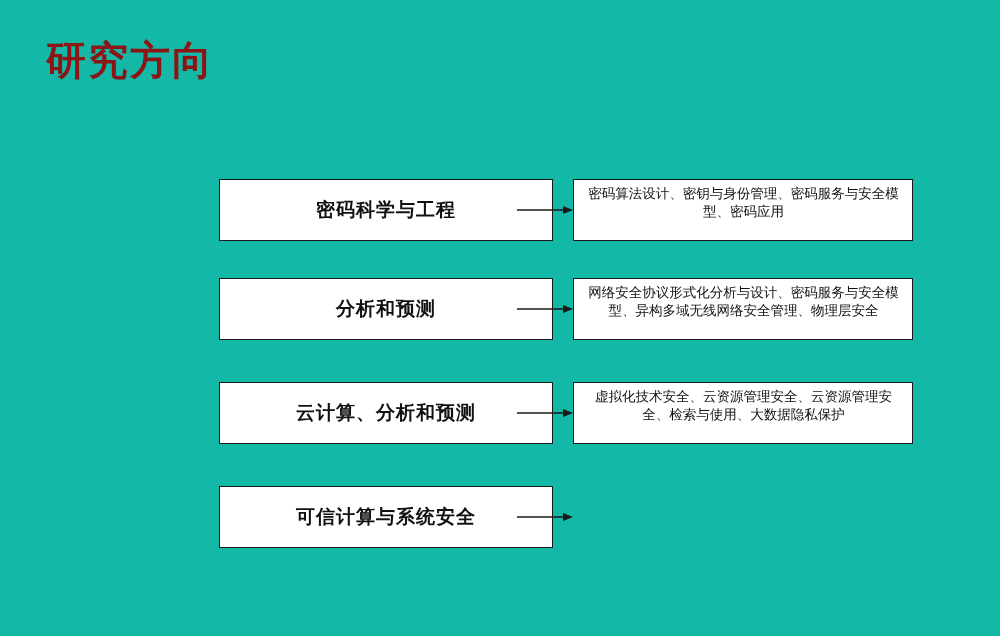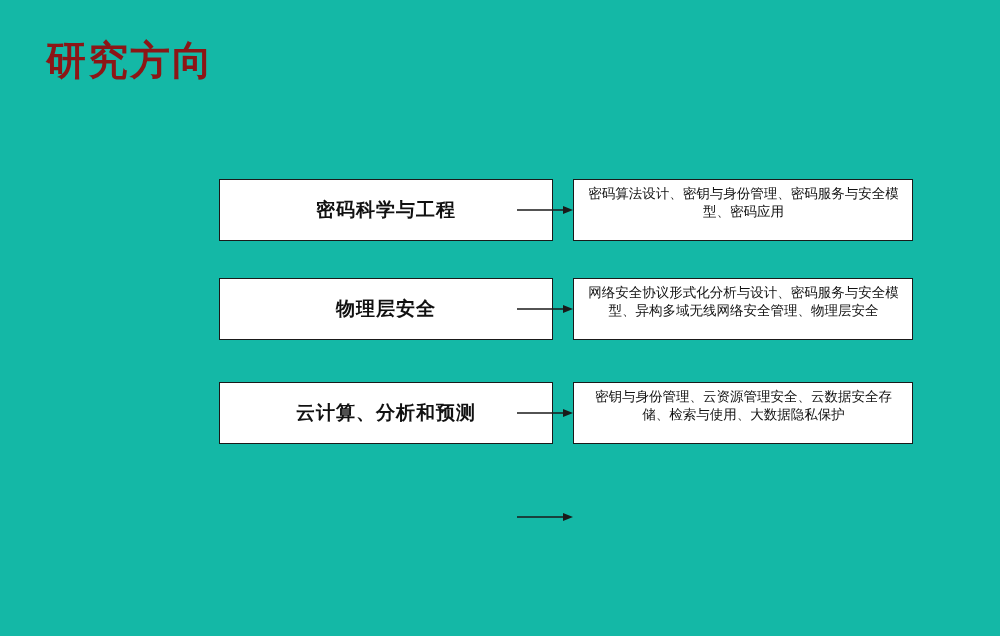--- a/index.html
+++ b/index.html
@@ -112,21 +112,21 @@
           <polygon points="56,31 46,27 46,35" fill="#1a1a1a"></polygon>
         </svg>
       </div>
       <div class="node-right">
         <div class="node-right-label">密码算法设计、密钥与身份管理、密码服务与安全模型、密码应用</div>
       </div>
     </div>
 
     <div class="row r2">
       <div class="node-left">
-        <span class="node-left-label">物理层安全</span>
+        <span class="node-left-label">分析和预测</span>
       </div>
       <div class="connector">
         <svg width="58" height="62" viewBox="0 0 58 62" xmlns="http://www.w3.org/2000/svg">
           <line x1="0" y1="31" x2="50" y2="31" stroke="#1a1a1a" stroke-width="1.4"></line>
           <polygon points="56,31 46,27 46,35" fill="#1a1a1a"></polygon>
         </svg>
       </div>
       <div class="node-right">
         <div class="node-right-label">网络安全协议形式化分析与设计、密码服务与安全模型、异构多域无线网络安全管理、物理层安全</div>
       </div>
@@ -136,25 +136,28 @@
       <div class="node-left">
         <span class="node-left-label">云计算、分析和预测</span>
       </div>
       <div class="connector">
         <svg width="58" height="62" viewBox="0 0 58 62" xmlns="http://www.w3.org/2000/svg">
           <line x1="0" y1="31" x2="50" y2="31" stroke="#1a1a1a" stroke-width="1.4"></line>
           <polygon points="56,31 46,27 46,35" fill="#1a1a1a"></polygon>
         </svg>
       </div>
       <div class="node-right">
-        <div class="node-right-label">密钥与身份管理、云资源管理安全、云数据安全存储、检索与使用、大数据隐私保护</div>
+        <div class="node-right-label">虚拟化技术安全、云资源管理安全、云资源管理安全、检索与使用、大数据隐私保护</div>
       </div>
     </div>
 
     <div class="row r4">
+      <div class="node-left">
+        <span class="node-left-label">可信计算与系统安全</span>
+      </div>
       <div class="connector">
         <svg width="58" height="62" viewBox="0 0 58 62" xmlns="http://www.w3.org/2000/svg">
           <line x1="0" y1="31" x2="50" y2="31" stroke="#1a1a1a" stroke-width="1.4"></line>
           <polygon points="56,31 46,27 46,35" fill="#1a1a1a"></polygon>
         </svg>
       </div>
     </div>
 
   </div>
 </div>

